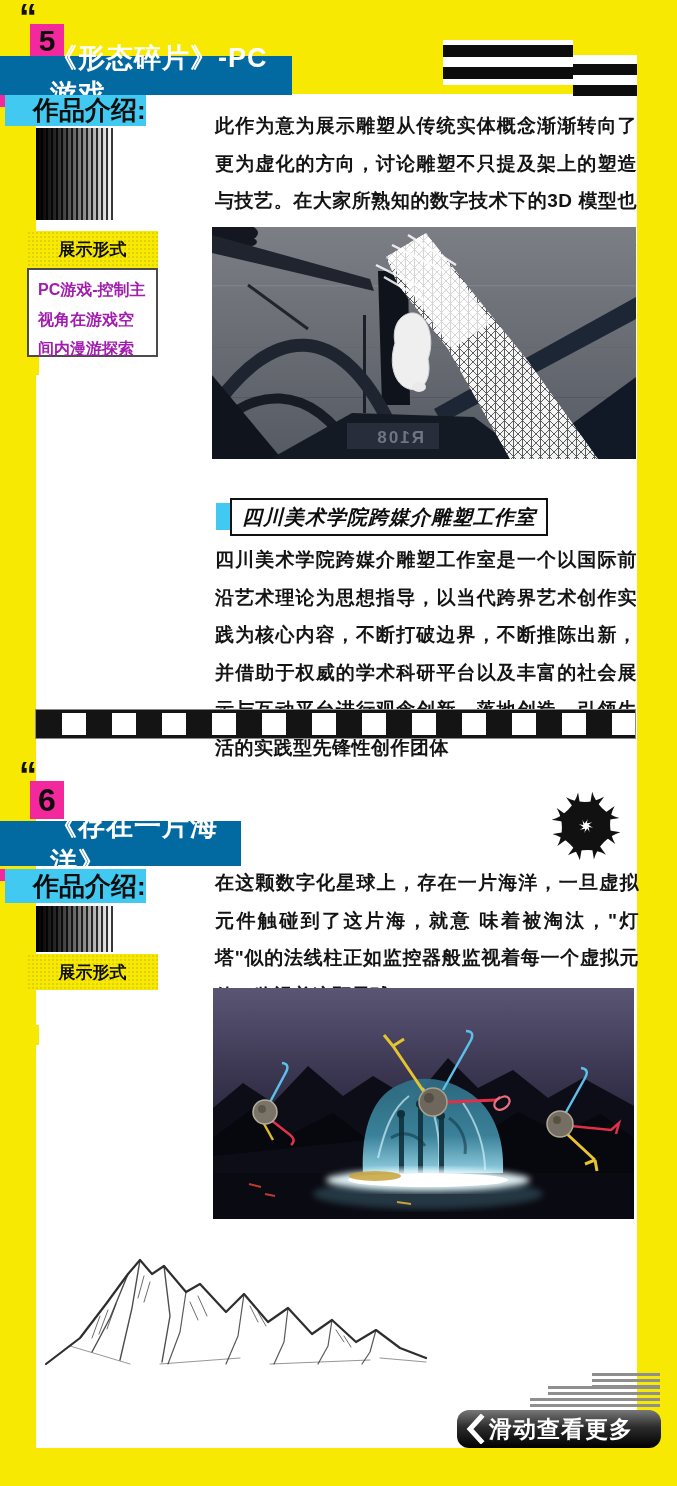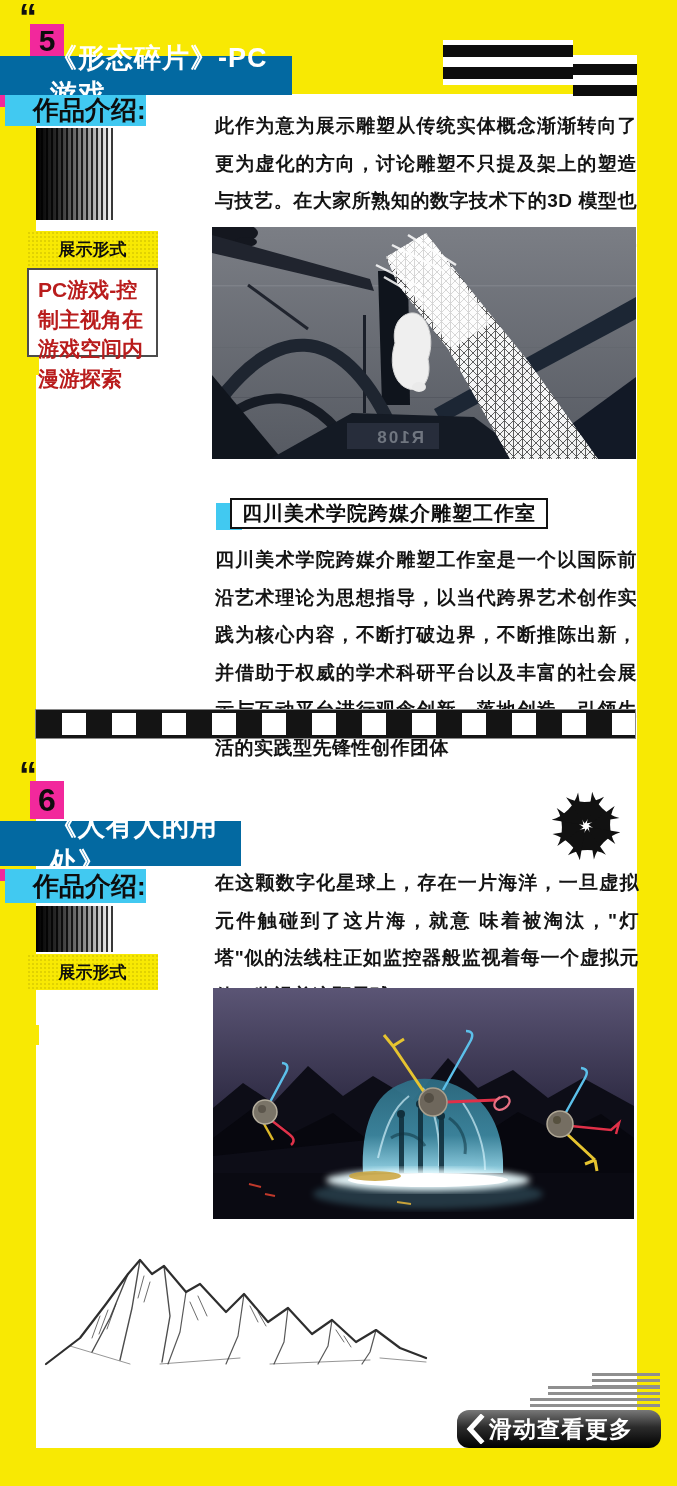--- a/index.html
+++ b/index.html
@@ -29,21 +29,21 @@
   .para{position:absolute;font-size:19px;line-height:37.5px;font-weight:600;color:#141414;
         text-align:justify;letter-spacing:.5px;}
 
   .grad-strip{position:absolute;
     background-image:repeating-linear-gradient(90deg,rgba(0,0,0,.78) 0 2px,rgba(0,0,0,0) 2px 5px),
                      linear-gradient(90deg,#000 0%,#2b2b2b 28%,#9a9a9a 68%,#fff 100%);}
   .form-label{position:absolute;background:#F8E903;color:#0d0d0d;font-weight:bold;font-size:17px;
     display:flex;align-items:center;justify-content:center;
     background-image:radial-gradient(rgba(120,104,0,.18) 1px,transparent 1px);background-size:4px 4px;}
   .form-box{position:absolute;background:#fff;border:2px solid #4c4c4c;box-sizing:border-box;
-    font-size:21px;font-weight:600;color:#b91c1c;line-height:29.5px;padding:5px 9px;}
+    font-size:16px;font-weight:600;color:#a21caf;line-height:29.5px;padding:5px 9px;}
   .yellow-tab{position:absolute;background:#F8E903;}
 
   .artwork{position:absolute;display:block;}
 
   .studio-square{position:absolute;background:#41C9F1;}
   .studio-box{position:absolute;background:#fff;border:2px solid #111;box-sizing:border-box;
     font-size:20px;font-weight:bold;color:#0d0d0d;display:flex;align-items:center;padding:0 10px;letter-spacing:1px;}
 
   .checker{position:absolute;left:36px;top:710px;width:599px;height:28px;box-sizing:border-box;
     border-top:3px solid #141414;border-bottom:3px solid #141414;box-shadow:0 0 0 1px #8a8a8a;
@@ -116,28 +116,28 @@
     <rect x="135" y="196" width="92" height="26" fill="#2a3140" opacity=".85"></rect>
     <text transform="translate(212,216) scale(-1,1)" font-size="17" font-weight="bold" letter-spacing="2" fill="#707680" font-family="Liberation Sans, sans-serif">R108</text>
     <polygon points="174,30 214,6 258,62 316,134 386,232 298,232 236,122 186,58" fill="url(#mesh)" opacity=".95"></polygon>
     <polygon points="174,30 214,6 280,95 240,122" fill="#ffffff" opacity=".75"></polygon>
     <path d="M180,18 L232,44 M164,38 L212,62 M196,8 L244,38 M172,50 L214,74" stroke="#fff" stroke-width="2.5" opacity=".85"></path>
     <path d="M199,86 C186,88 180,102 183,116 C176,138 183,158 197,162 C212,166 220,150 216,132 C224,110 214,84 199,86 Z" fill="#efefef" stroke="#d5d5d5" stroke-width="1"></path>
     <ellipse cx="207" cy="160" rx="7" ry="5" fill="#eaeaea"></ellipse>
   </svg>
 
   <div class="studio-square" style="left:216px;top:503px;width:26px;height:27px;"></div>
-  <div class="studio-box" style="left:230px;top:498px;height:31px;">四川美术学院跨媒介雕塑工作室</div>
+  <div class="studio-box" style="left:230px;top:498px;height:38px;font-style:italic;">四川美术学院跨媒介雕塑工作室</div>
   <div class="para" style="left:215px;top:541px;width:422px;">四川美术学院跨媒介雕塑工作室是一个以国际前沿艺术理论为思想指导，以当代跨界艺术创作实践为核心内容，不断打破边界，不断推陈出新，并借助于权威的学术科研平台以及丰富的社会展示与互动平台进行观念创新、落地创造、引领生活的实践型先锋性创作团体</div>
 
   <div class="checker"></div>
 
   <div class="quote-mark" style="left:19px;top:758px;">“</div>
   <div class="num-box" style="left:30px;top:781px;height:38px;font-size:32px;">6</div>
-  <div class="title-bar" style="left:0;top:821px;width:241px;height:45px;">《人有人的用处》</div>
+  <div class="title-bar" style="left:0;top:821px;width:241px;height:45px;">《存在一片海洋》</div>
   <div class="magenta-accent" style="left:0;top:869px;width:8px;height:12px;"></div>
   <div class="intro-label" style="left:5px;top:869px;width:141px;height:34px;">作品介绍:</div>
 
   <svg class="star-icon" viewBox="-42 -42 84 84">
     <g fill="#111111">
       <path d="M1,-3 L7,-39 C11,-25 23,-13 38,-9 Z"></path>
       <path d="M1,-3 L7,-39 C11,-25 23,-13 38,-9 Z" transform="rotate(45)"></path>
       <path d="M1,-3 L7,-39 C11,-25 23,-13 38,-9 Z" transform="rotate(90)"></path>
       <path d="M1,-3 L7,-39 C11,-25 23,-13 38,-9 Z" transform="rotate(135)"></path>
       <path d="M1,-3 L7,-39 C11,-25 23,-13 38,-9 Z" transform="rotate(180)"></path>

